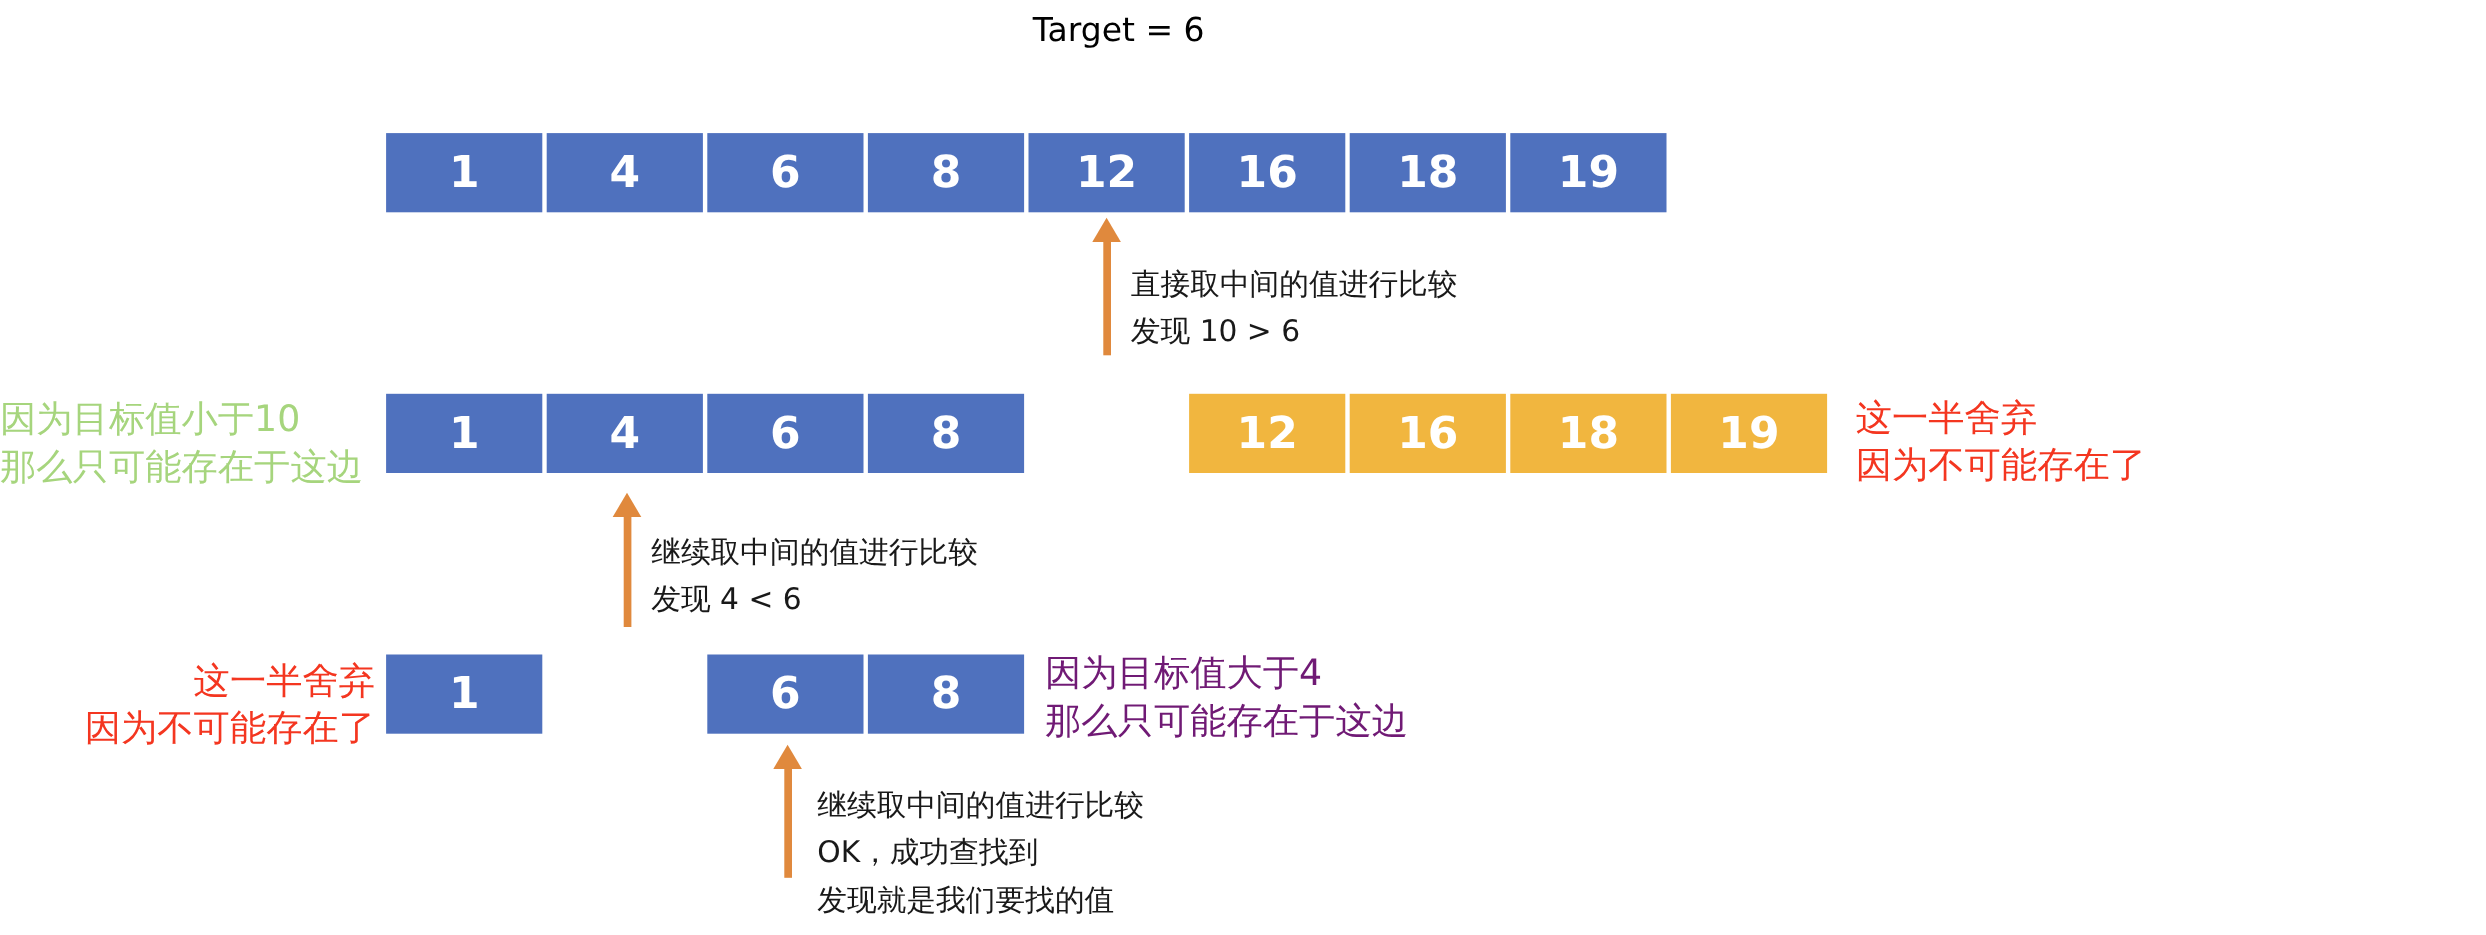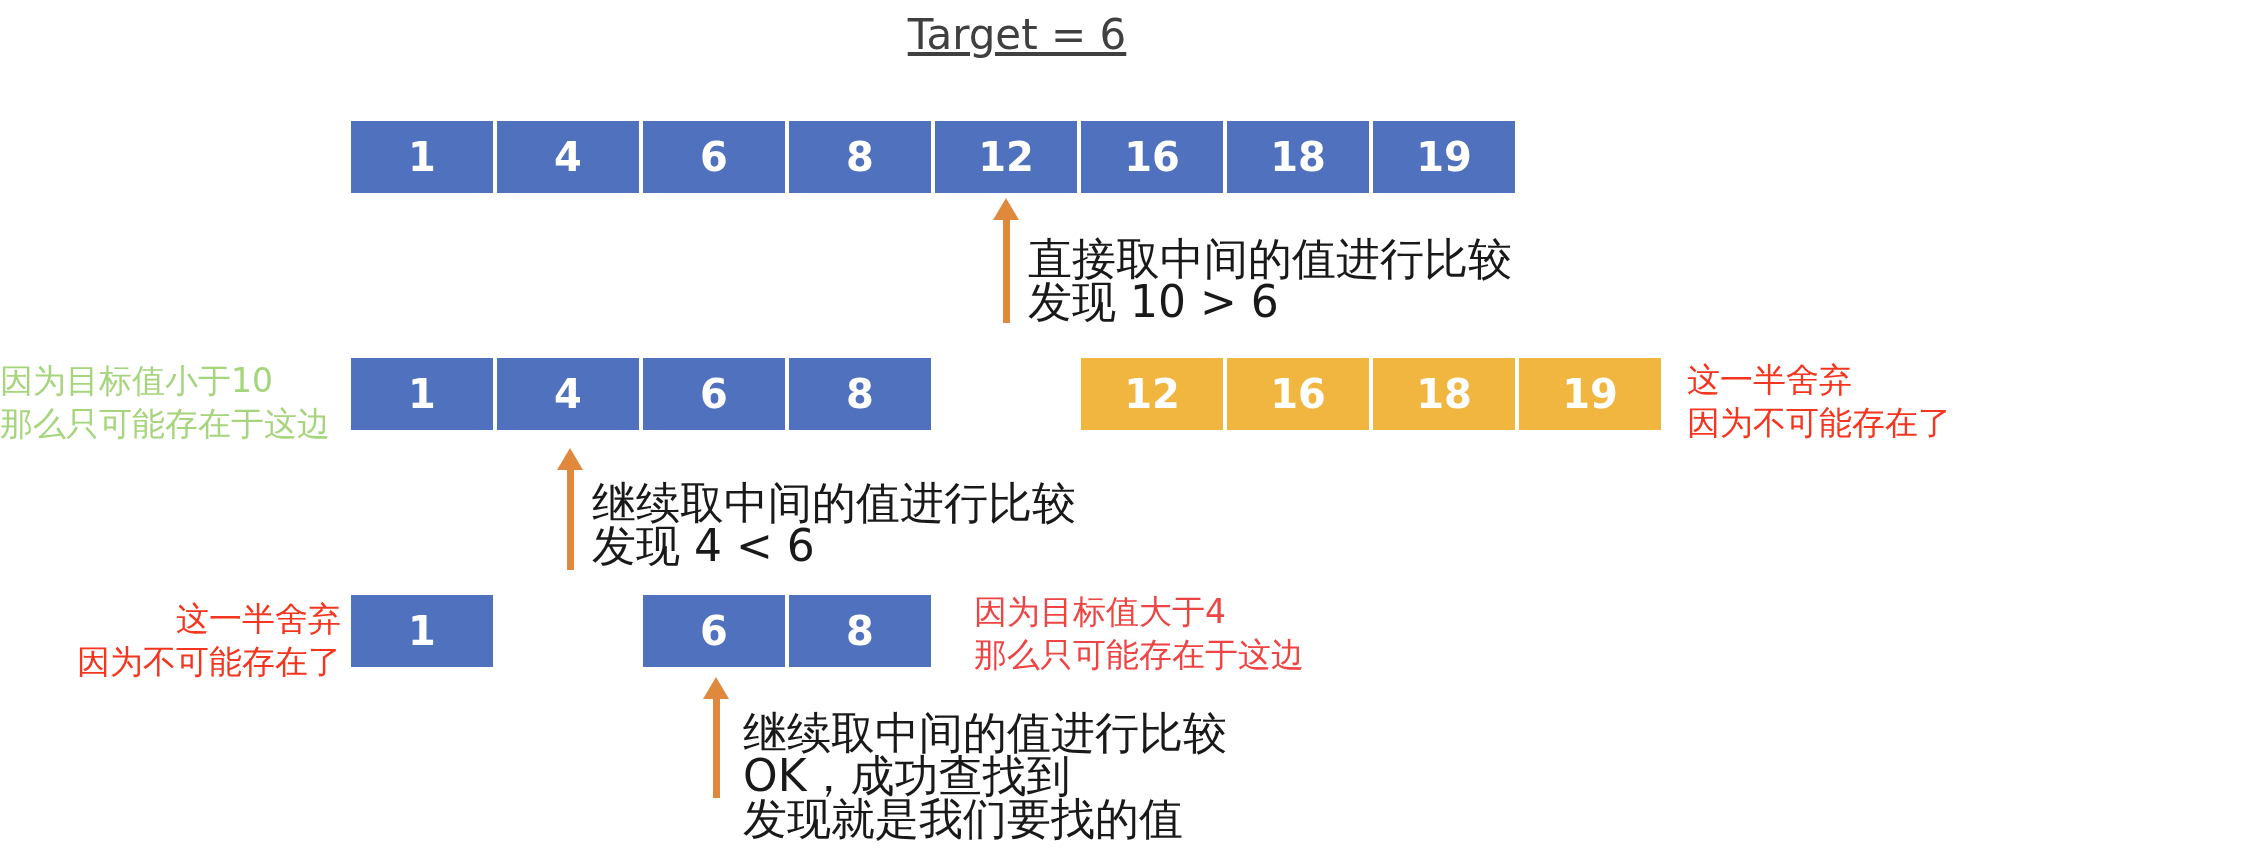--- a/index.html
+++ b/index.html
@@ -5,21 +5,21 @@
   html,body{margin:0;padding:0;background:#fff;}
   #canvas{
     position:relative;
     width:2260px;height:850px;
     background:#ffffff;
     font-family:"DejaVu Sans","Liberation Sans",sans-serif;
     overflow:hidden;
   }
   .title{
     position:absolute;top:10px;left:1017px;transform:translateX(-50%);
-    font-size:42px;color:#404040;white-space:nowrap;text-decoration:underline;
+    font-size:30px;color:#000000;white-space:nowrap;
   }
   .box-group{position:absolute;display:flex;gap:4px;}
   .box-group .cell{
     width:142px;height:72px;
     display:flex;align-items:center;justify-content:center;
     color:#ffffff;font-weight:bold;font-size:40px;
   }
   .pos-row1{left:351px;top:121px;}
   .pos-row2-left{left:351px;top:358px;}
   .pos-row2-right{left:1081px;top:358px;}
@@ -32,21 +32,21 @@
     border-left:13px solid transparent;
     border-right:13px solid transparent;
   }
   .arrow .shaft{width:7px;margin:0 auto;}
   .arrow1{left:993px;top:198px;height:125px;}
   .arrow2{left:557px;top:448px;height:122px;}
   .arrow3{left:703px;top:677px;height:121px;}
   .arrow .shaft{height:calc(100% - 22px);}
 
   .note{
-    position:absolute;color:#191919;font-size:44px;line-height:43px;white-space:nowrap;
+    position:absolute;color:#191919;font-size:27px;line-height:43px;white-space:nowrap;
   }
   .note1{left:1028px;top:237px;}
   .note2{left:592px;top:481px;}
   .note3{left:743px;top:711px;}
 
   .side-label{position:absolute;font-size:33px;line-height:43px;white-space:nowrap;}
   .lbl-keep-left{left:0;width:334px;top:359px;text-align:left;}
   .lbl-discard-right{left:1687px;top:358px;text-align:left;}
   .lbl-discard-left{left:0;width:341px;top:597px;text-align:right;}
   .lbl-keep-right{left:950px;top:590px;text-align:left;}
@@ -114,21 +114,21 @@
     </div>
   <div class="box-group pos-row3-mid">
       <div class="cell" style="background: rgb(79, 113, 190);">6</div>
       <div class="cell" style="background: rgb(79, 113, 190);">8</div>
     </div>
 
   <div class="side-label lbl-discard-left" style="color: rgb(244, 54, 32);">
       <div>这一半舍弃</div>
       <div>因为不可能存在了</div>
     </div>
-  <div class="side-label lbl-keep-right" style="color: #ef4444; margin-left: 24px;">
+  <div class="side-label lbl-keep-right" style="color: #701a75;">
       <div>因为目标值大于4</div>
       <div>那么只可能存在于这边</div>
     </div>
 
   <div class="arrow arrow3">
     <div class="head" style="border-bottom: 22px solid rgb(224, 137, 61);"></div>
     <div class="shaft" style="background: rgb(224, 137, 61);"></div>
   </div>
   <div class="note note3">
       <div>继续取中间的值进行比较</div>

